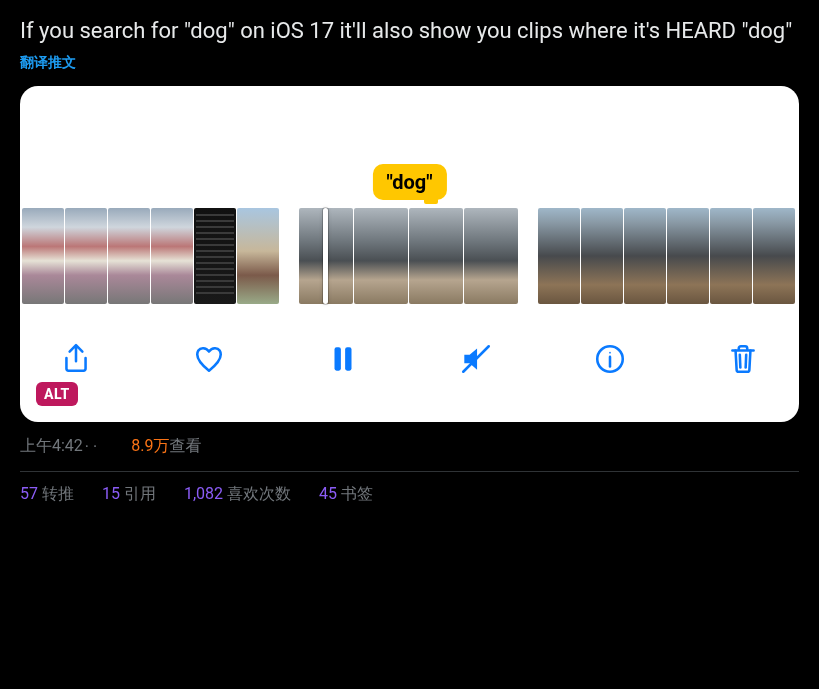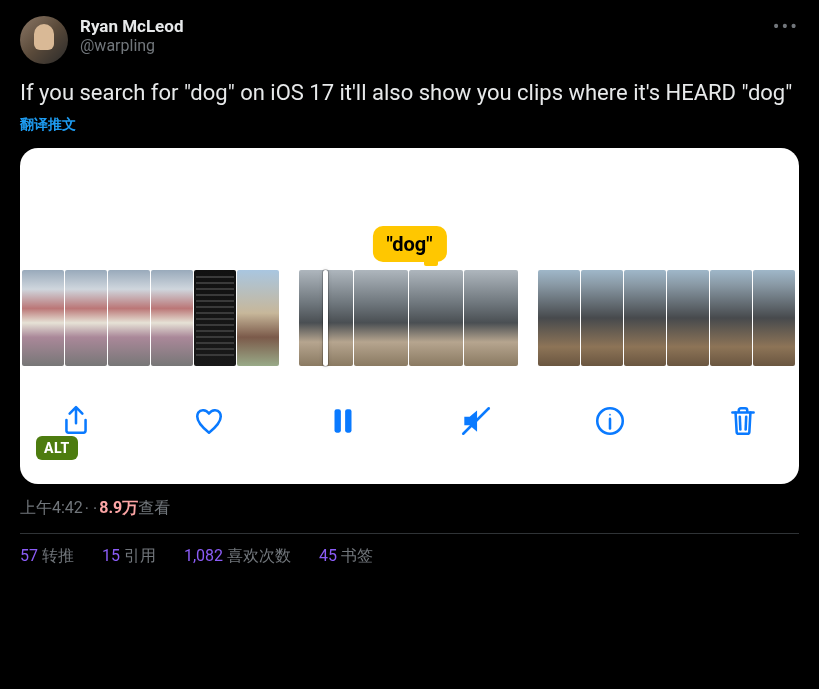--- a/index.html
+++ b/index.html
@@ -159,39 +159,39 @@
     cursor: pointer;
   }
   .ctrl svg { width: 34px; height: 34px; }
   .ctrl svg * { stroke: #0a7aff; fill: none; stroke-width: 2.4; stroke-linecap: round; stroke-linejoin: round; }
   .ctrl.pause svg rect { fill:#0a7aff; stroke:none; }
   .ctrl.mute svg .slash { stroke:#0a7aff; }
   .ctrl.mute svg .body { fill:#0a7aff; stroke:none; }
   .alt-badge {
     position: absolute;
     left: 16px;
-    bottom: 24px;
-    background: #4d7c0f;
+    bottom: 16px;
+    background: #be185d;
     color: #fff;
     font-weight: 800;
     font-size: 14px;
     padding: 4px 8px;
     border-radius: 6px;
     letter-spacing: 0.5px;
   }
   .meta-row {
     margin-top: 14px;
     color: #71767b;
     font-size: 16px;
     display: flex;
     align-items: center;
     gap: 0;
   }
   .meta-row .sep { margin: 0 2px; }
-  .meta-row .views-count { color: #fca5a5; font-weight: 700; }
+  .meta-row .views-count { color: #f97316; font-weight: 400; margin-left: 32px; }
   .divider {
     height: 1px;
     background: #2f3336;
     margin: 14px 0 12px 0;
   }
   .stats-row {
     display: flex;
     gap: 28px;
     font-size: 16px;
     color: #71767b;
@@ -203,28 +203,20 @@
     color: #8b5cf6;
     font-weight: 400;
     margin-right: 4px;
   }
 </style>
 </head>
 <body>
 
 <div class="tweet">
 
-  <div class="header">
-    <div class="avatar"></div>
-    <div class="user-info">
-      <div class="display-name">Ryan McLeod</div>
-      <div class="handle">@warpling</div>
-    </div>
-    <div class="more-btn">•••</div>
-  </div>
 
   <div class="tweet-text">If you search for "dog" on iOS 17 it'll also show you clips where it's HEARD "dog"</div>
   <div class="translate-link">翻译推文</div>
 
   <div class="media-card">
     <div class="tooltip">"dog"</div>
     <div class="tooltip-caret"></div>
 
     <div class="timeline">
       <div class="clip-group">

